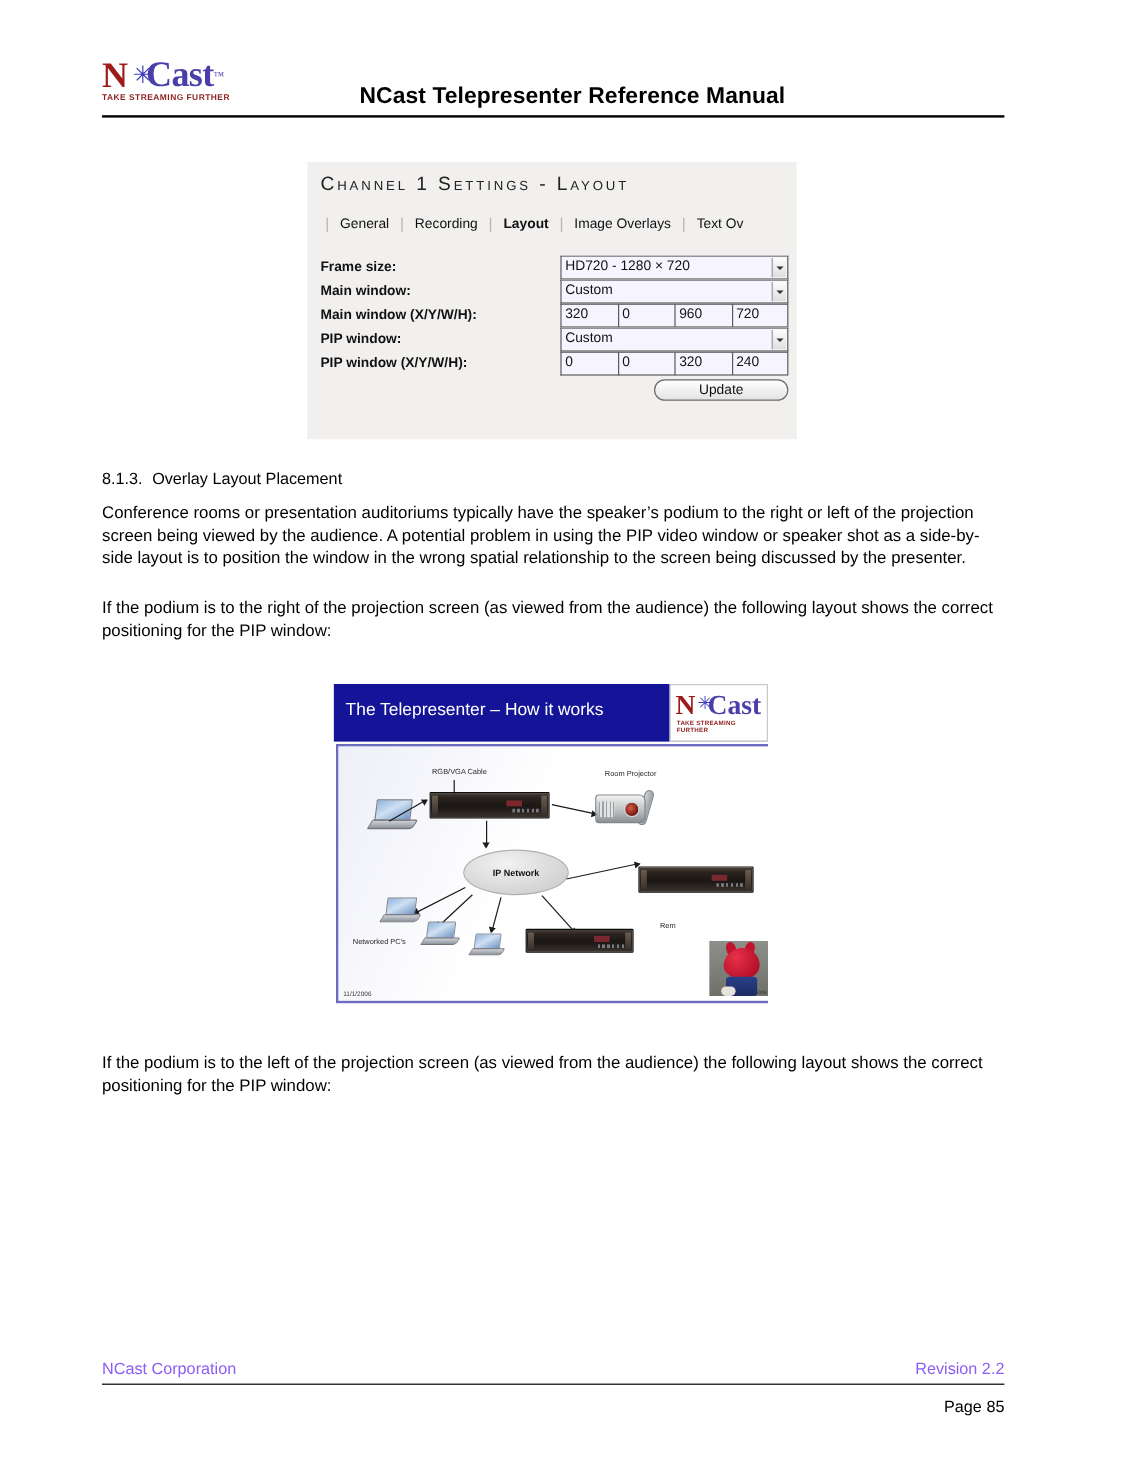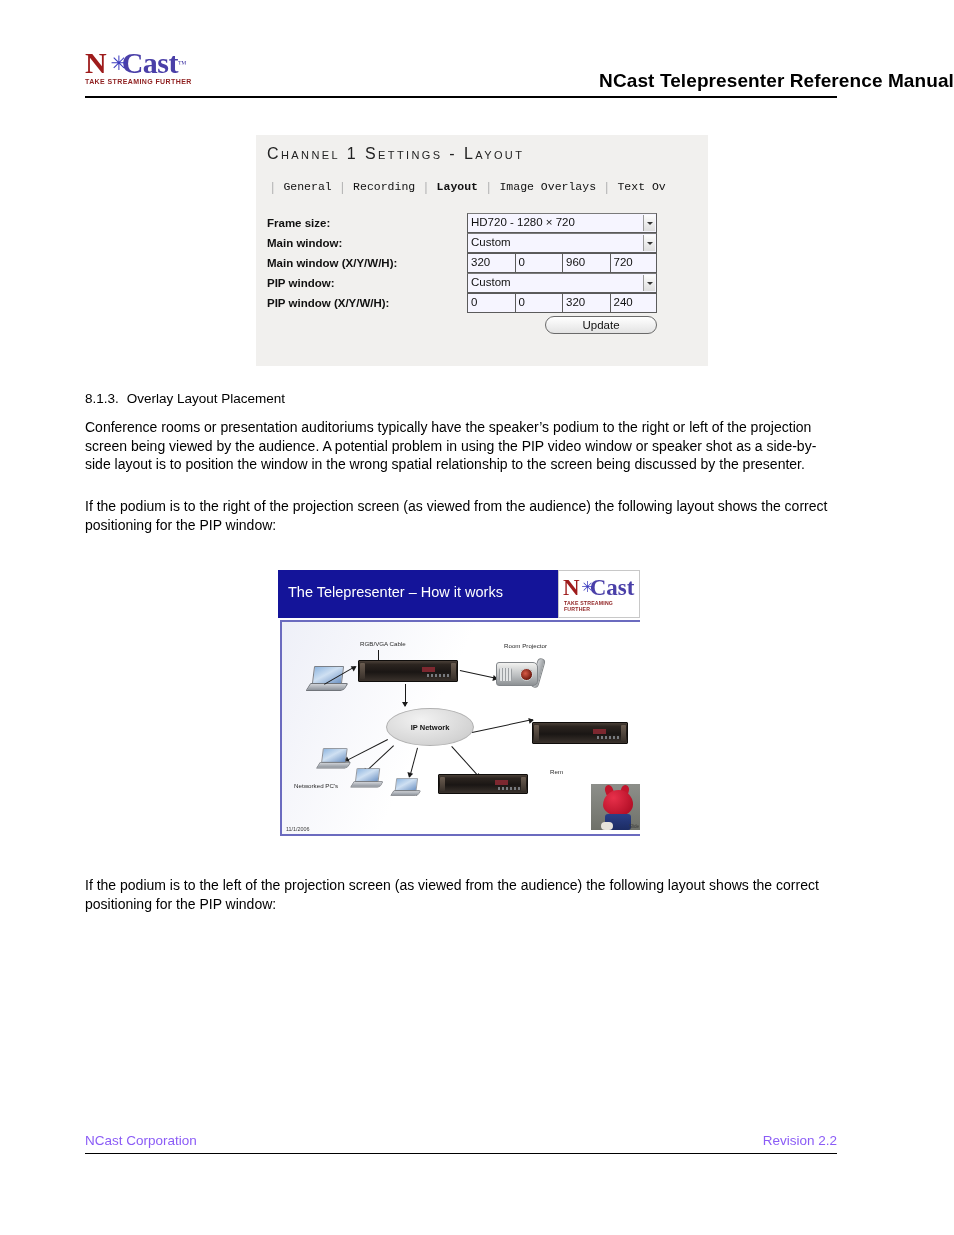--- a/index.html
+++ b/index.html
@@ -66,38 +66,38 @@
     font-size: 7px;
     font-weight: bold;
     letter-spacing: 0.4px;
     color: #8e1f1f;
     font-family: "Liberation Sans", sans-serif;
   }
   .header-title {
     position: absolute;
     left: 0; top: 70px;
     width: 954px;
-    text-align: right;
+    text-align: center;
     font-size: 19px;
     font-weight: bold;
     letter-spacing: 0.1px;
   }
   .header-rule {
     position: absolute;
     left: 85px; top: 96px;
     width: 752px;
     height: 2px;
     background: #000000;
   }
 
   
   .settings-panel {
     position: absolute;
     left: 256px; top: 135px;
-    width: 452px;
+    width: 408px;
     height: 231px;
     background: #f1f0ee;
     overflow: hidden;
   }
   .settings-heading {
     position: absolute;
     left: 11px; top: 10px;
     font-size: 16px;
     font-variant: small-caps;
     letter-spacing: 2.4px;
@@ -112,21 +112,21 @@
     align-items: center;
     font-size: 11.5px;
     color: #111;
     white-space: nowrap;
   }
   .tab-sep {
     color: #b6b6b6;
     padding: 0 8px;
     font-size: 13px;
   }
-  .tab-item { padding: 0 1px; font-family: Liberation Mono, monospace; }
+  .tab-item { padding: 0 1px; }
   .tab-item.active { font-weight: bold; }
 
   .settings-form {
     position: absolute;
     left: 11px; top: 78px;
     width: 390px;
   }
   .form-row {
     display: flex;
     align-items: stretch;
@@ -679,13 +679,14 @@
 
   </div>
 </div>
 
 <div class="footer">
   <div class="footer-row">
     <span>NCast Corporation</span>
     <span>Revision 2.2</span>
   </div>
   <div class="footer-rule"></div>
+  <div class="footer-page">Page 85</div>
 </div>
 
 </body></html>

